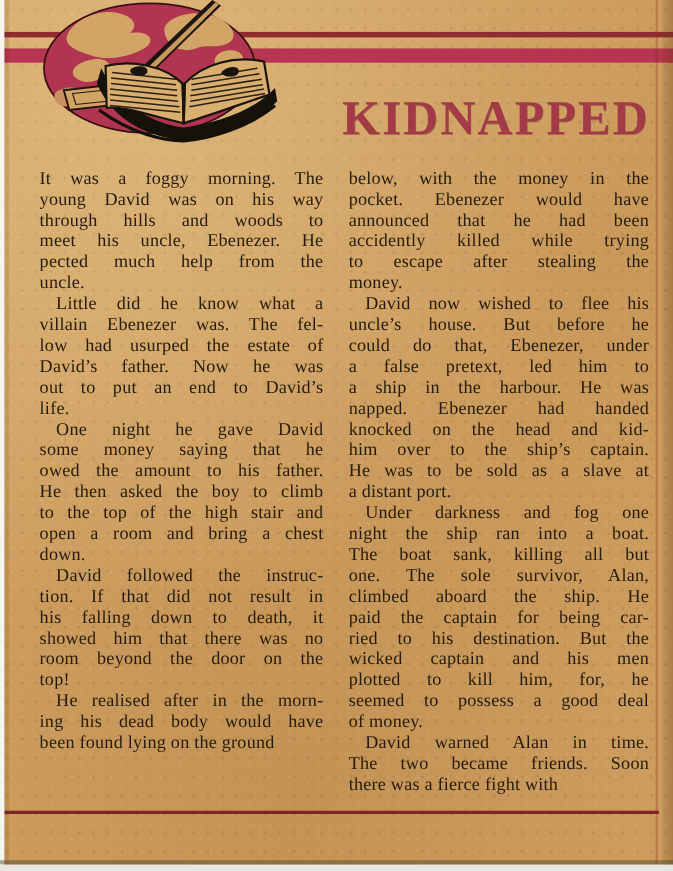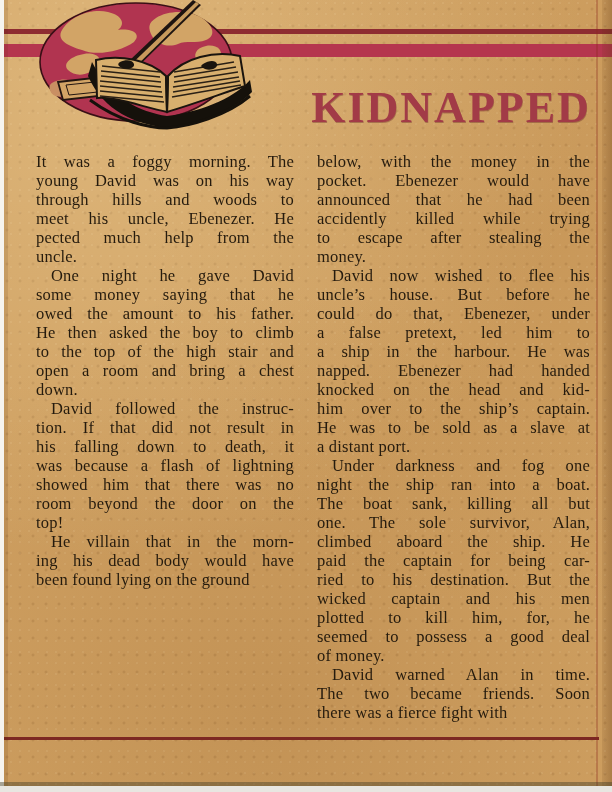--- a/index.html
+++ b/index.html
@@ -111,39 +111,46 @@
     <div class="column left">
         <div>
           <div class="line">It was a foggy morning. The</div>
           <div class="line">young David was on his way</div>
           <div class="line">through hills and woods to</div>
           <div class="line">meet his uncle, Ebenezer. He</div>
           <div class="line">pected much help from the</div>
           <div class="line last">uncle.</div>
         </div>
         <div>
+          <div class="line indent">Little did he know what a</div>
+          <div class="line">villain Ebenezer was. The fel-</div>
+          <div class="line">low had usurped the estate of</div>
+          <div class="line">David’s father. Now he was</div>
+          <div class="line">out to put an end to David’s</div>
+          <div class="line last">life.</div>
+        </div>
+        <div>
           <div class="line indent">One night he gave David</div>
           <div class="line">some money saying that he</div>
           <div class="line">owed the amount to his father.</div>
           <div class="line">He then asked the boy to climb</div>
           <div class="line">to the top of the high stair and</div>
           <div class="line">open a room and bring a chest</div>
           <div class="line last">down.</div>
         </div>
         <div>
           <div class="line indent">David followed the instruc-</div>
           <div class="line">tion. If that did not result in</div>
           <div class="line">his falling down to death, it</div>
-          <div class="line">was because a flash of lightning</div>
           <div class="line">showed him that there was no</div>
           <div class="line">room beyond the door on the</div>
           <div class="line last">top!</div>
         </div>
         <div>
-          <div class="line indent">He villain that in the morn-</div>
+          <div class="line indent">He realised after in the morn-</div>
           <div class="line">ing his dead body would have</div>
           <div class="line last">been found lying on the ground</div>
         </div>
       </div>
     <div class="column right">
         <div>
           <div class="line">below, with the money in the</div>
           <div class="line">pocket. Ebenezer would have</div>
           <div class="line">announced that he had been</div>
           <div class="line">accidently killed while trying</div>

